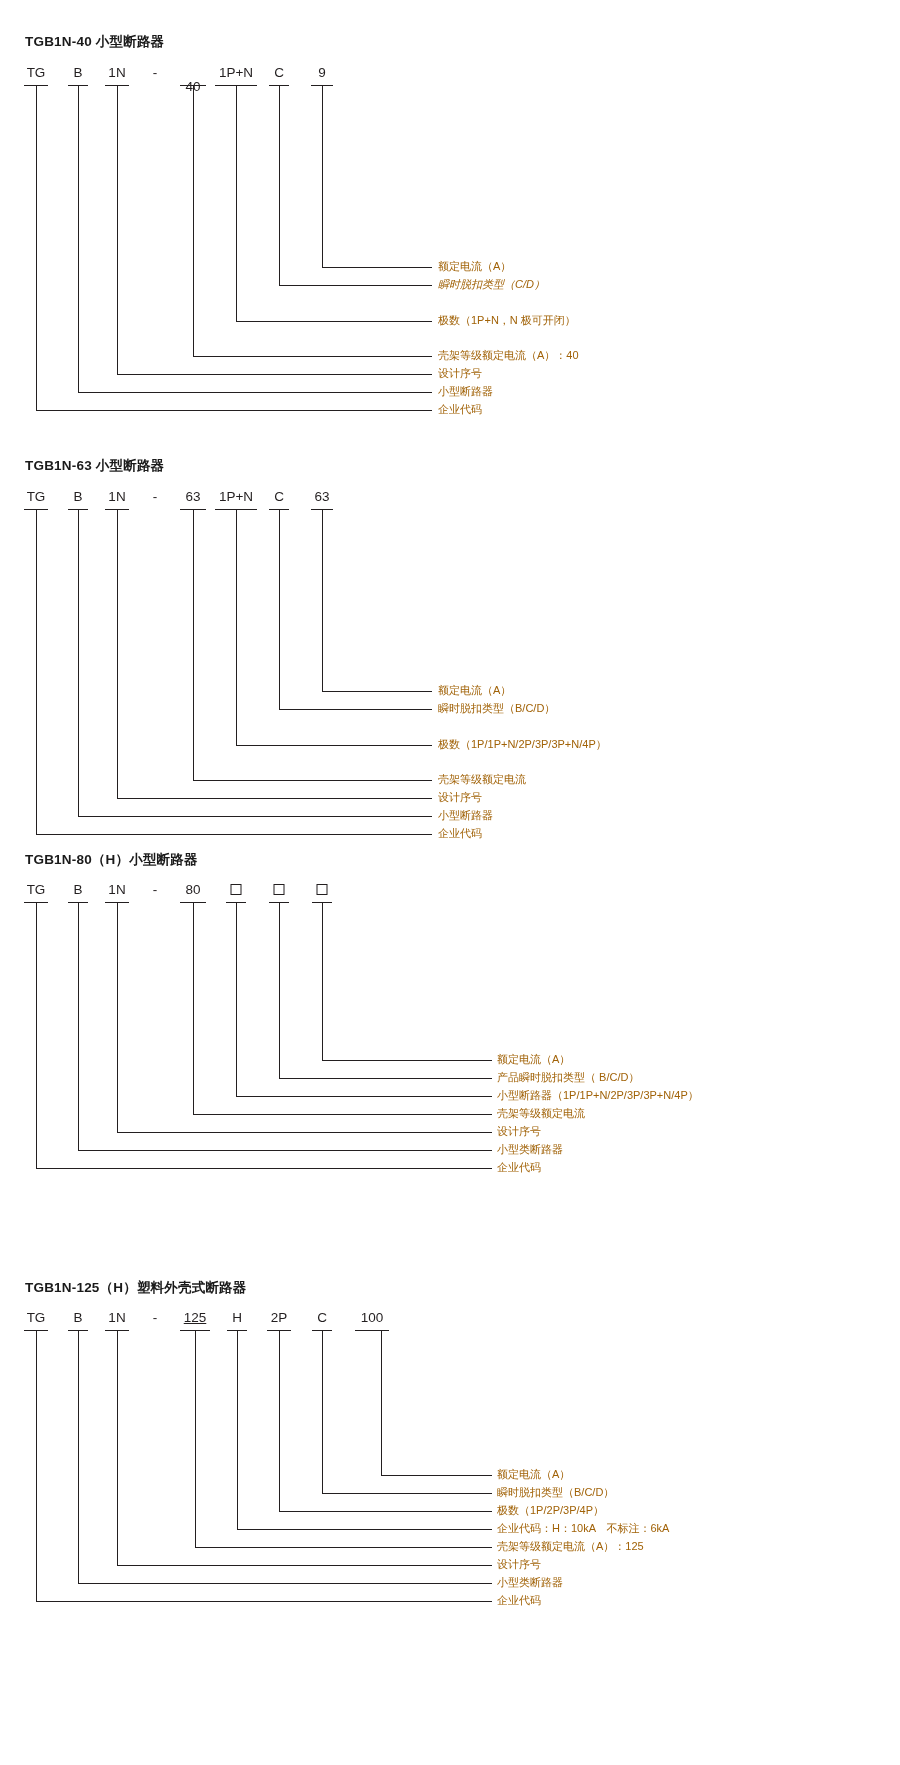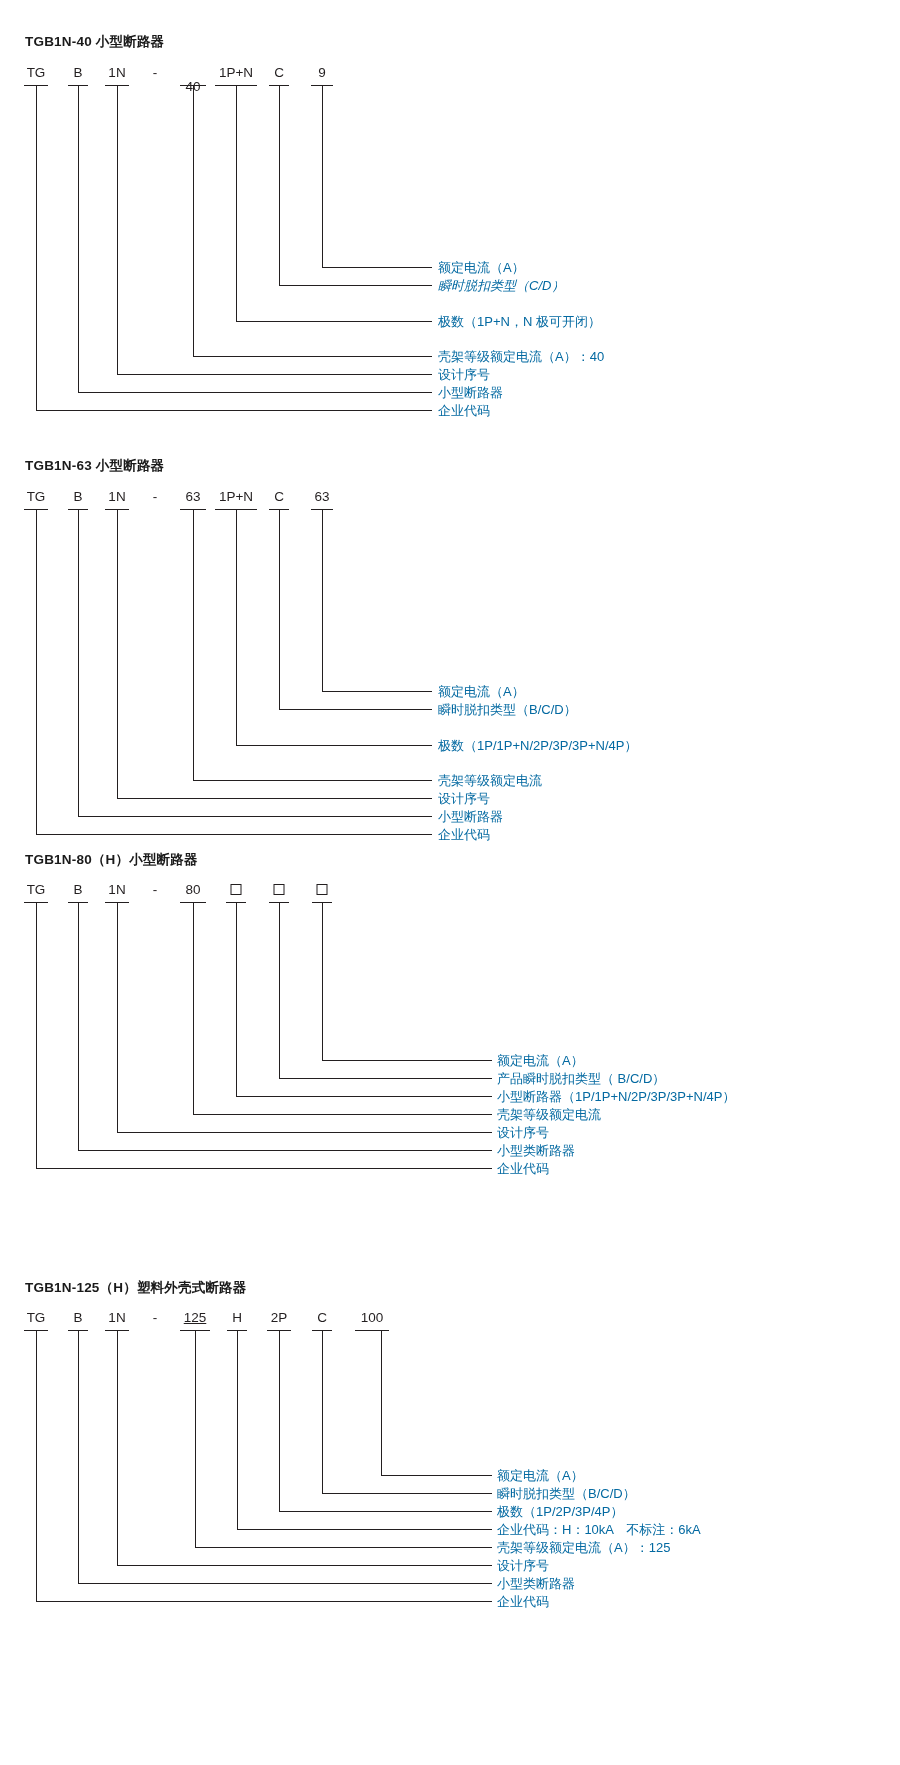--- a/index.html
+++ b/index.html
@@ -60,22 +60,22 @@
     width: 0;
     border-left: 1px solid #231f20;
   }
   .hline {
     position: absolute;
     height: 0;
     border-top: 1px solid #231f20;
   }
   .leader-label {
     position: absolute;
-    font-size: 13px;
-    color: #0369a1;
+    font-size: 11px;
+    color: #a16207;
     white-space: nowrap;
     line-height: 1;
   }
 </style>
 </head>
 <body>
 
 <div class="page">
 
   <div class="block" style="top:0;height:430px;">

